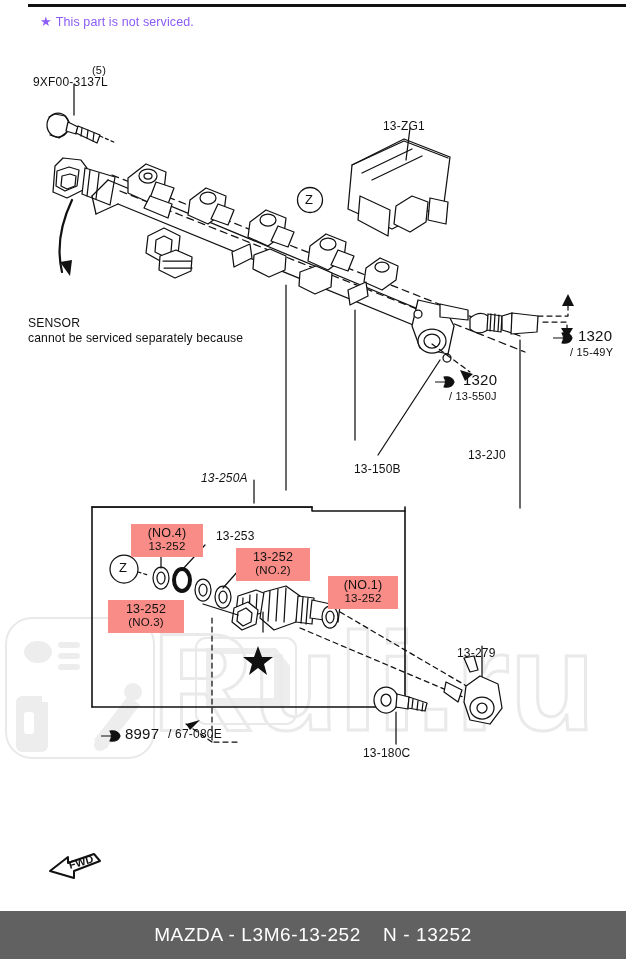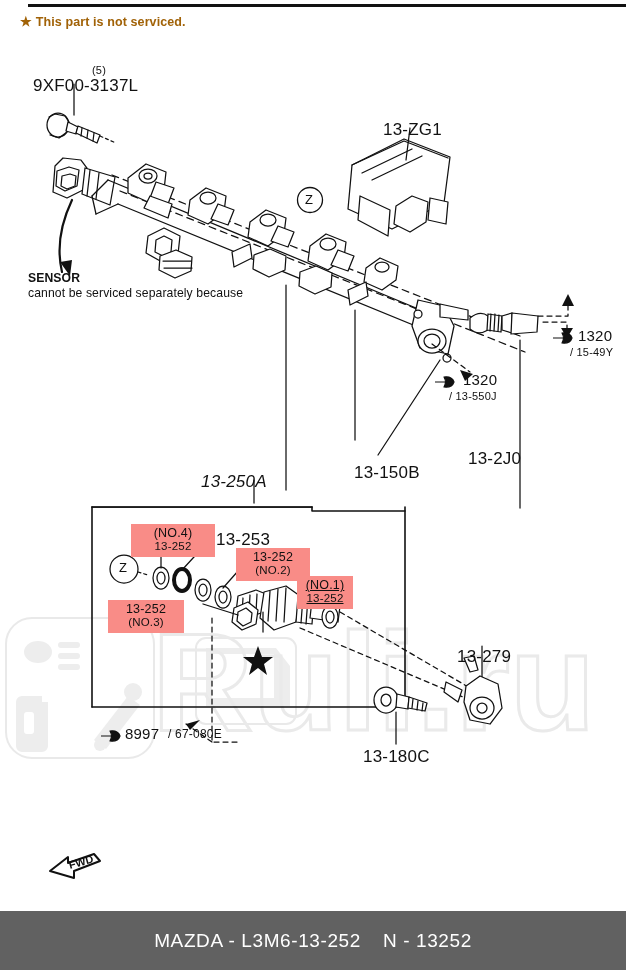--- a/index.html
+++ b/index.html
@@ -20,53 +20,52 @@
   .top-rule {
     position: absolute;
     left: 28px;
     top: 4px;
     width: 598px;
     height: 3px;
     background: #111;
   }
   .note-star-line {
     position: absolute;
-    left: 20px;
+    left: 40px;
     top: 14px;
     font-size: 12.5px;
-    color: #a16207;
+    color: #8b5cf6;
     letter-spacing: 0.1px;
     white-space: nowrap;
-    font-weight: bold;
   }
   .note-star-line .star {
     font-size: 13px;
     margin-right: 4px;
   }
   .lbl {
     position: absolute;
-    font-size: 17px;
+    font-size: 12px;
     color: #111;
     white-space: nowrap;
     line-height: 1.12;
     letter-spacing: 0.2px;
   }
   .lbl.small { font-size: 11px; }
   .lbl.sup { font-size: 11px; }
   .sensor-note {
     position: absolute;
     left: 28px;
     top: 271px;
     font-size: 12.2px;
     color: #111;
     line-height: 1.2;
     white-space: nowrap;
     letter-spacing: 0.1px;
   }
-  .sensor-note .hdr { font-weight: bold; }
+  .sensor-note .hdr { font-weight: normal; margin-top: 45px; }
   .hl {
     position: absolute;
     background: #F98C87;
     color: #111;
     font-size: 12.5px;
     line-height: 1.15;
     letter-spacing: 0.2px;
     white-space: nowrap;
     padding: 2px 5px 3px 5px;
     box-sizing: border-box;
@@ -77,21 +76,21 @@
     position: absolute;
     left: 0; top: 0;
     width: 626px; height: 970px;
     pointer-events: none;
   }
   .footer-bar {
     position: absolute;
     left: 0;
     top: 911px;
     width: 626px;
-    height: 59px;
+    height: 48px;
     background: #616161;
     color: #ffffff;
     display: flex;
     align-items: center;
     justify-content: center;
     font-size: 19px;
     letter-spacing: 0.6px;
   }
   .footer-bar .gap { display: inline-block; width: 22px; }
   .wm {
@@ -360,31 +359,31 @@
   <div class="lbl" style="left:216px; top:530px;">13-253</div>
   <div class="lbl" style="left:457px; top:647px;">13-279</div>
   <div class="lbl" style="left:363px; top:747px;">13-180C</div>
 
   <div class="lbl" style="left:125px; top:726px; font-size:15px;">8997</div>
   <div class="lbl" style="left:168px; top:728px; font-size:12px;">/ 67-080E</div>
   <svg style="position:absolute;left:100px;top:729px;width:24px;height:14px;" viewBox="0 0 24 14">
     <path d="M1 7 h10 M10 2 q8 -1 10 5 q-2 6 -10 5 q3 -5 0 -10 z" fill="#111" stroke="#111" stroke-width="1.2" stroke-linejoin="round"></path>
   </svg>
 
-  <div class="hl" style="left:131px; top:524px; width:84px;">
+  <div class="hl" style="left:131px; top:524px; width:72px;">
     <span>(NO.4)</span>
     <span class="sub">13-252</span>
   </div>
 
   <div class="hl" style="left:236px; top:548px; width:74px;">
     <span>13-252</span>
     <span class="sub">(NO.2)</span>
   </div>
 
-  <div class="hl" style="left:297px; top:576px; width:56px;text-decoration:underline;">
+  <div class="hl" style="left:328px; top:576px; width:70px;">
     <span>(NO.1)</span>
     <span class="sub">13-252</span>
   </div>
 
   <div class="hl" style="left:108px; top:600px; width:76px;">
     <span>13-252</span>
     <span class="sub">(NO.3)</span>
   </div>
 
   <div class="fwd-wrap">

